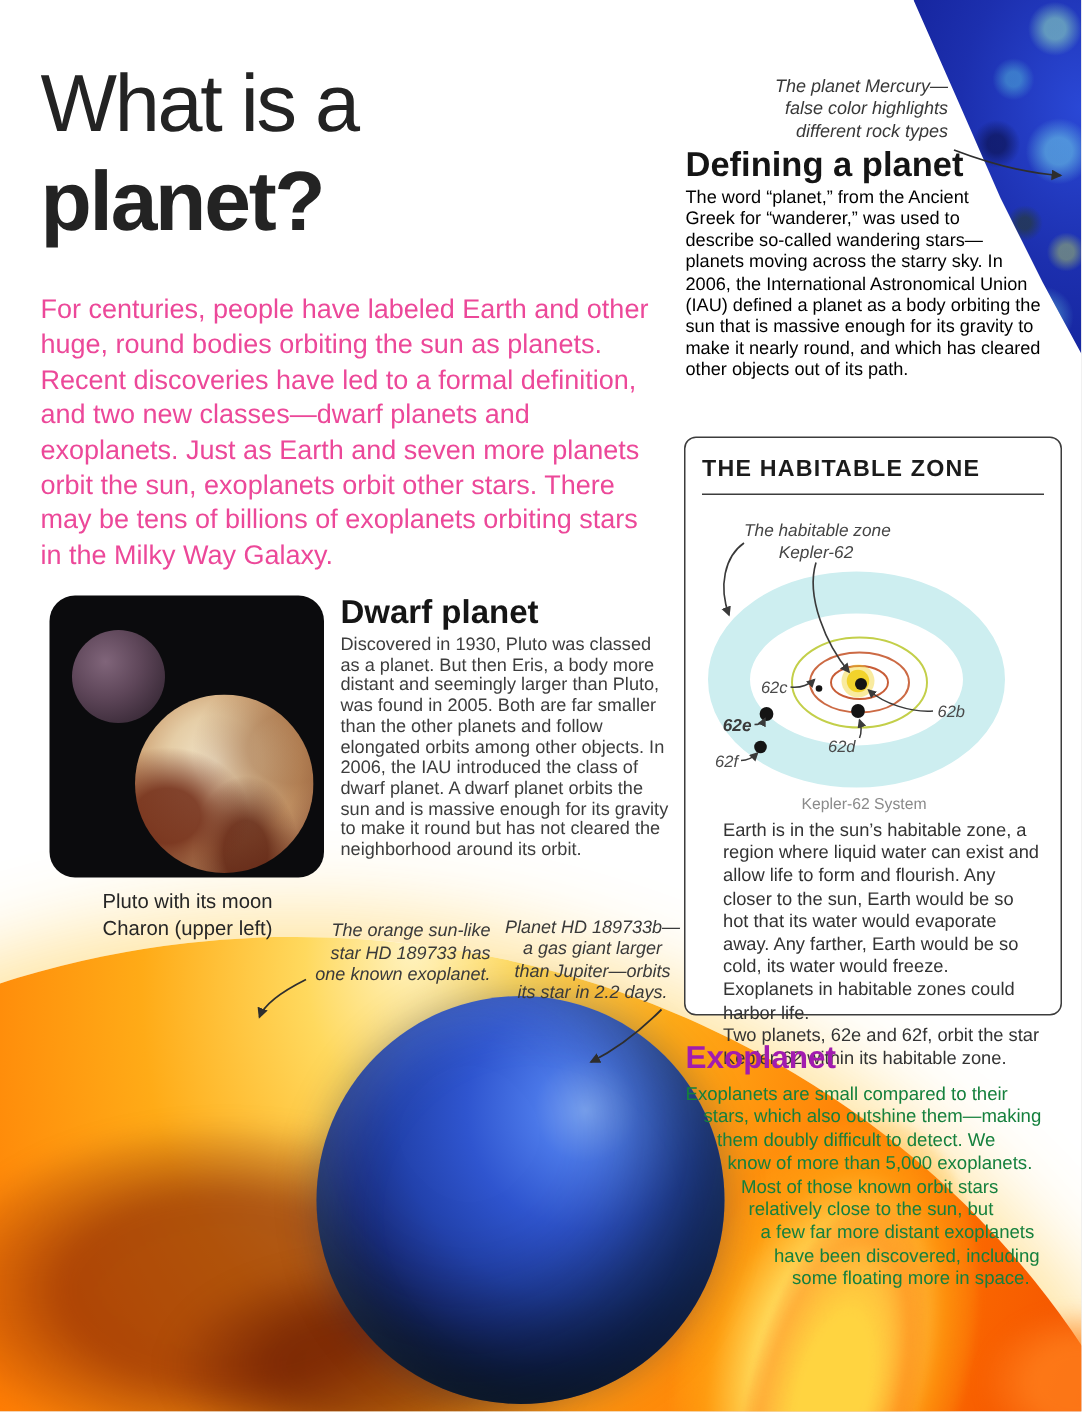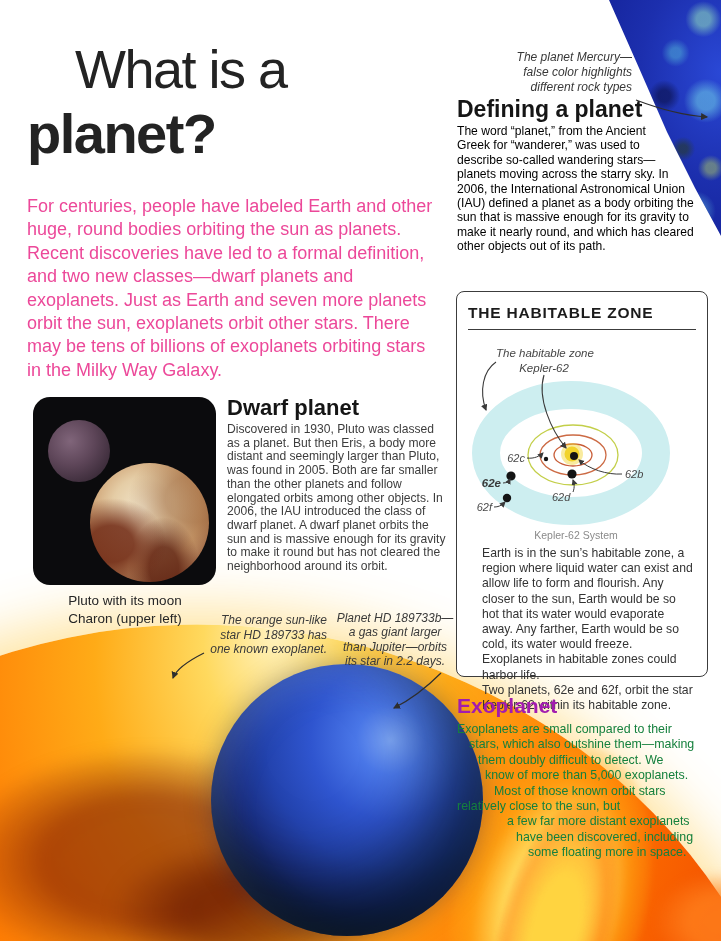--- a/index.html
+++ b/index.html
@@ -65,21 +65,21 @@
     background:radial-gradient(circle at 36% 34%, #80657a 0%, #5e4659 42%, #3c2c3a 78%, #2a1e29 100%); }
   .pluto { position:absolute; left:57px; top:66px; width:119px; height:119px; border-radius:50%;
     background:
       radial-gradient(ellipse at 18% 68%, rgba(112,42,22,.85) 0 16%, transparent 40%),
       radial-gradient(ellipse at 62% 88%, rgba(92,32,16,.8) 0 14%, transparent 34%),
       radial-gradient(ellipse at 88% 30%, rgba(150,95,55,.5) 0 20%, transparent 45%),
       radial-gradient(circle at 45% 38%, #f2e6cc 0%, #e5cda6 32%, #cb9d6e 58%, #9c6645 78%, #6e4530 96%); }
 
   
   #main-title { position:absolute; left:27px; top:38px; color:#232323; letter-spacing:-1.5px; line-height:62px; }
-  #main-title .t1 { font-size:54px; font-weight:400; display:block;margin-left:48px; }
+  #main-title .t1 { font-size:54px; font-weight:400; display:block; }
   #main-title .t2 { font-size:56px; font-weight:700; display:block; margin-top:3px; }
   #intro-paragraph { position:absolute; left:27px; top:195px; width:414px;
     font-size:18px; line-height:23.4px; color:#ec4899; }
 
   #mercury-caption { position:absolute; left:498px; top:50px; width:134px; text-align:right;
     font-style:italic; font-size:12px; line-height:15px; color:#383838; }
 
   #defining-heading { position:absolute; left:457px; top:96px; font-size:23px; font-weight:700; color:#151515; }
   #defining-body { position:absolute; left:457px; top:124px; width:253px;
     font-size:12.1px; line-height:14.4px; color:#000000; }
@@ -103,21 +103,21 @@
     font-style:italic; font-size:12px; line-height:14.6px; color:#3a3a3a; }
   #planet-caption { position:absolute; left:328px; top:611px; width:134px; text-align:center;
     font-style:italic; font-size:12px; line-height:14.4px; color:#3a3a3a; }
 
   #exoplanet-heading { position:absolute; left:457px; top:694px; font-size:21px; font-weight:700; color:#a21caf; }
   #exoplanet-body { position:absolute; left:457px; top:722px; width:254px;
     font-size:12.4px; line-height:15.4px; color:#15803d; }
   .exo-ln { white-space:nowrap; }
   .exo-ln:nth-child(2){ margin-left:12px; } .exo-ln:nth-child(3){ margin-left:21px; }
   .exo-ln:nth-child(4){ margin-left:28px; } .exo-ln:nth-child(5){ margin-left:37px; }
-  .exo-ln:nth-child(6){ } .exo-ln:nth-child(7){ margin-left:50px; }
+  .exo-ln:nth-child(6){ margin-left:42px; } .exo-ln:nth-child(7){ margin-left:50px; }
   .exo-ln:nth-child(8){ margin-left:59px; } .exo-ln:nth-child(9){ margin-left:71px; }
 
   #page-arrows { position:absolute; left:0; top:0; pointer-events:none; }
   svg text { font-family:"Liberation Sans", sans-serif; }
 </style>
 </head>
 <body>
 
 <div id="page">
 

